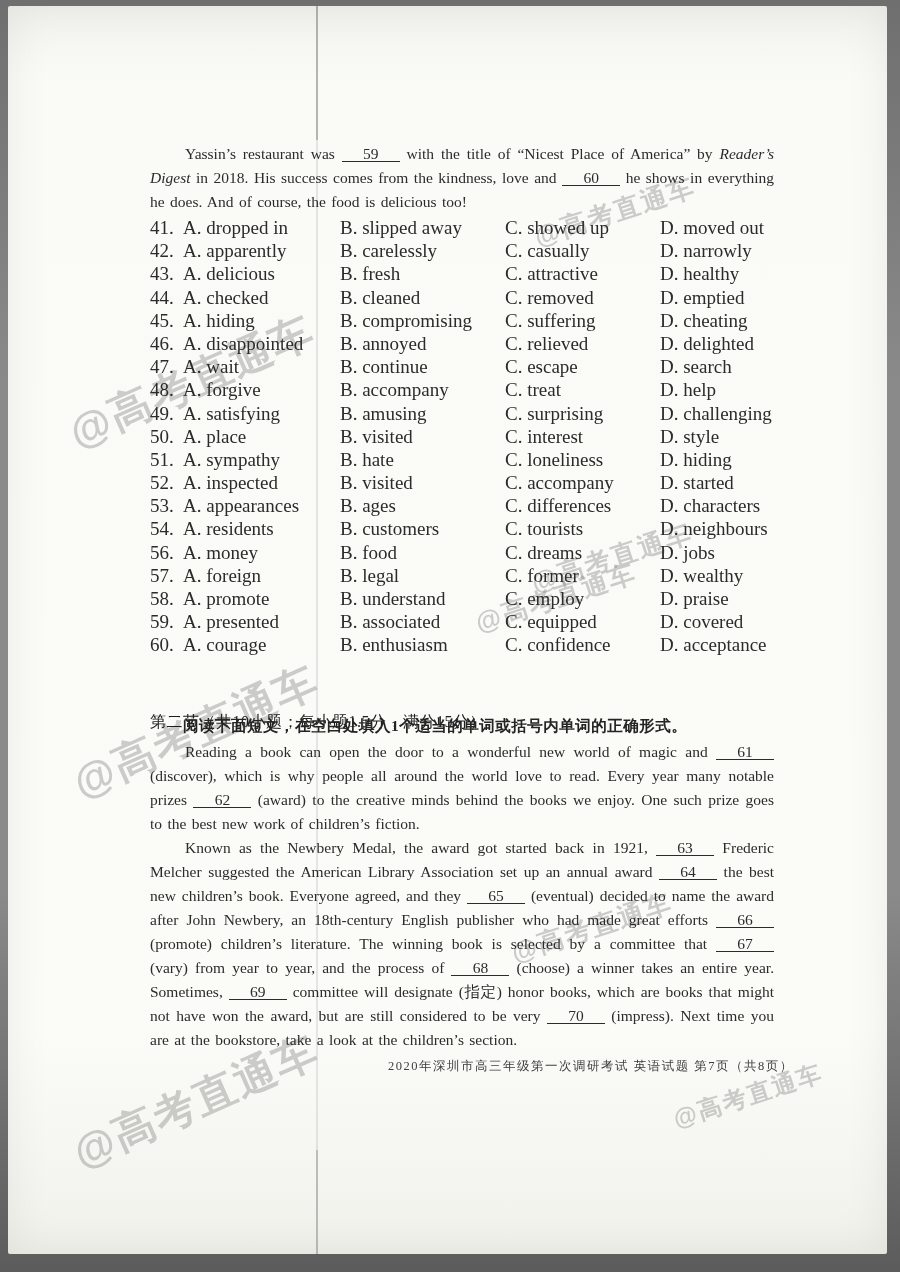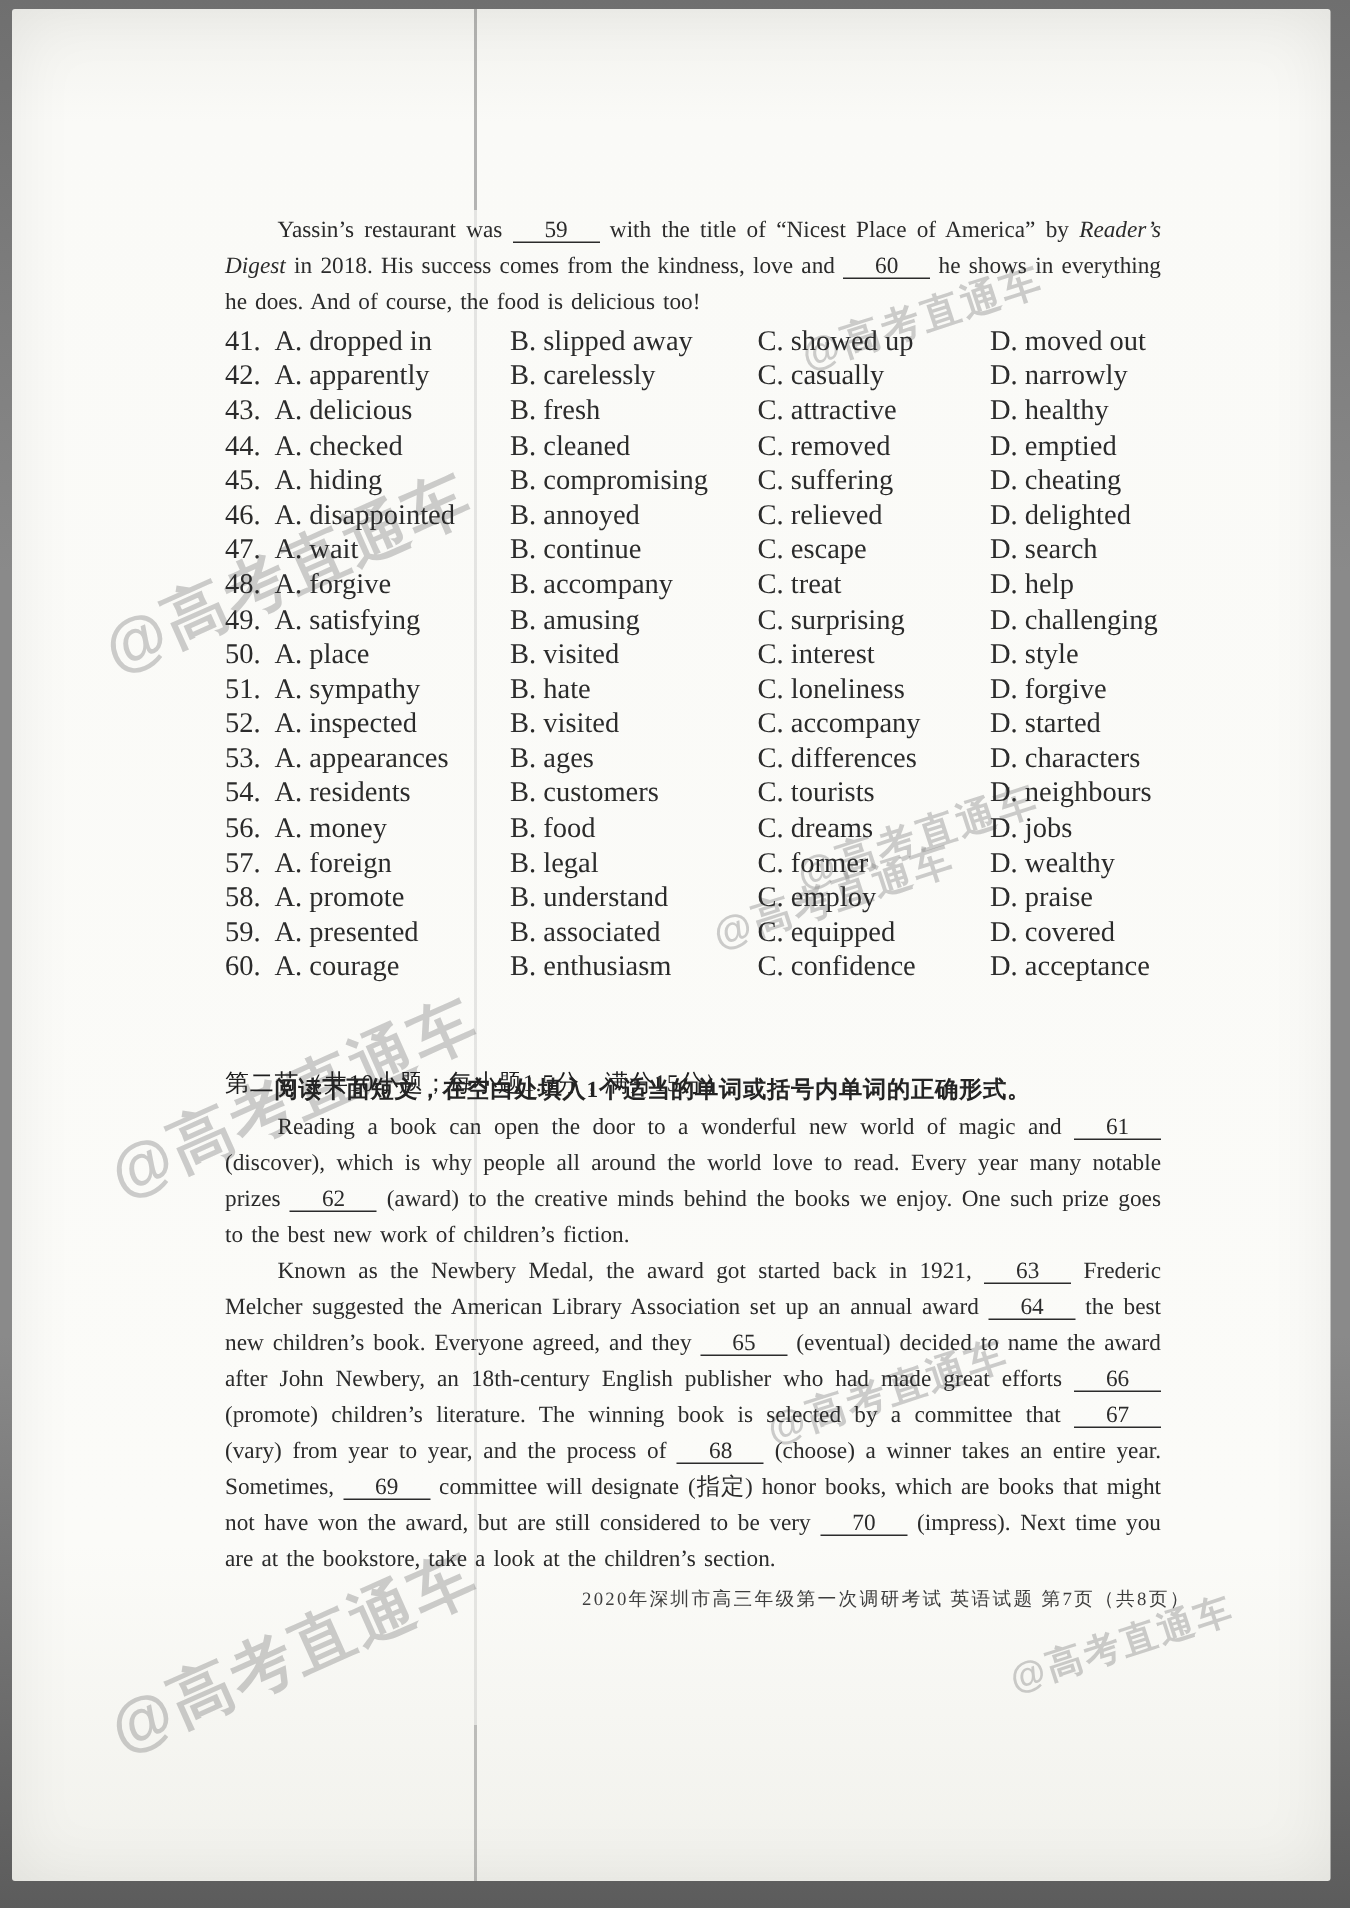--- a/index.html
+++ b/index.html
@@ -129,21 +129,21 @@
           <span class="q-cell q-opt">A. place</span>
           <span class="q-cell q-opt">B. visited</span>
           <span class="q-cell q-opt">C. interest</span>
           <span class="q-cell q-opt">D. style</span>
         </div>
         <div class="q-row">
           <span class="q-cell q-num">51.</span>
           <span class="q-cell q-opt">A. sympathy</span>
           <span class="q-cell q-opt">B. hate</span>
           <span class="q-cell q-opt">C. loneliness</span>
-          <span class="q-cell q-opt">D. forgive</span>
+          <span class="q-cell q-opt">D. hiding</span>
         </div>
         <div class="q-row">
           <span class="q-cell q-num">52.</span>
           <span class="q-cell q-opt">A. inspected</span>
           <span class="q-cell q-opt">B. visited</span>
           <span class="q-cell q-opt">C. accompany</span>
           <span class="q-cell q-opt">D. started</span>
         </div>
         <div class="q-row">
           <span class="q-cell q-num">53.</span>

